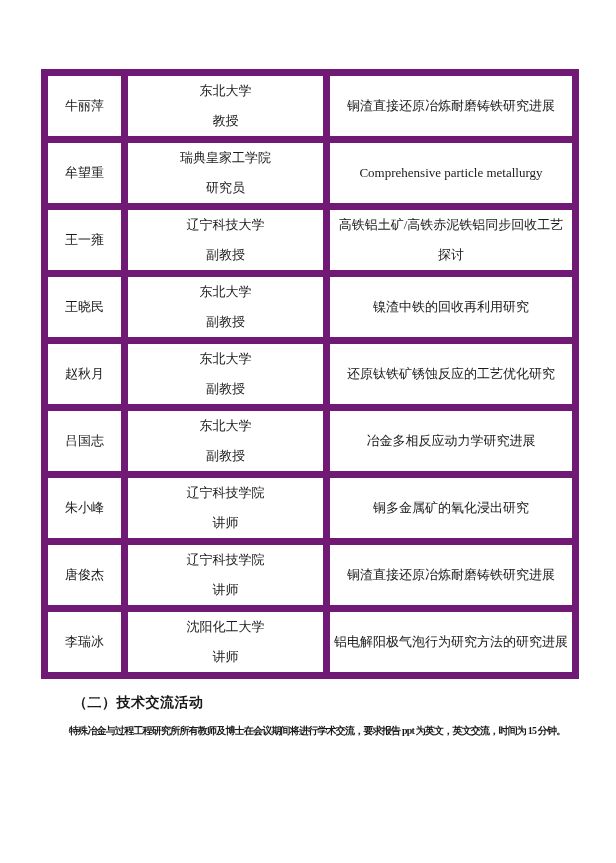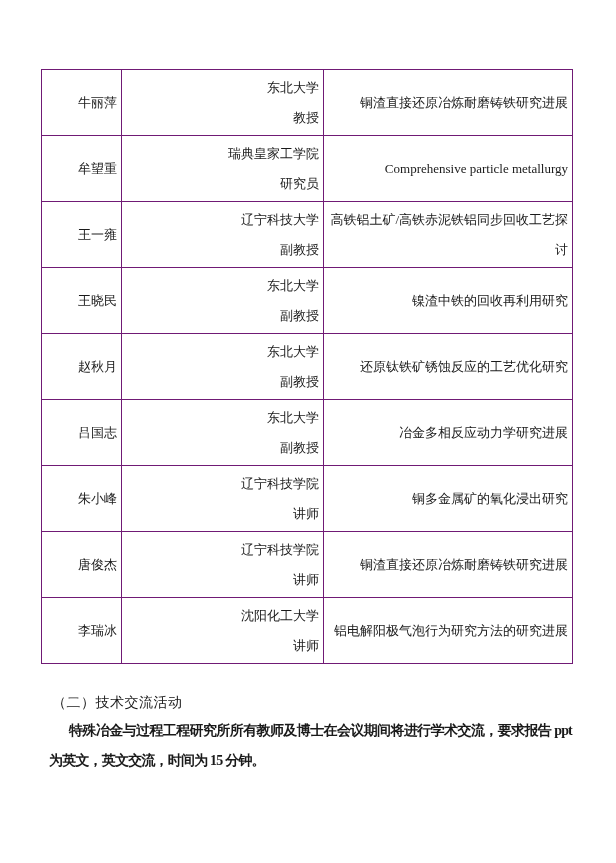--- a/index.html
+++ b/index.html
@@ -16,48 +16,48 @@
   table.presenter-table {
     position: absolute;
     left: 41px;
     top: 69px;
     width: 531px;
     border-collapse: collapse;
     table-layout: fixed;
   }
   table.presenter-table tr { height: 66px; }
   table.presenter-table td {
-    border: 1px solid #701a75;
-    text-align: right;
+    border: 7px solid #701a75;
+    text-align: center;
     vertical-align: middle;
     font-size: 13px;
     line-height: 30px;
     padding: 0 4px;
     font-weight: normal;
   }
   .col-name  { width: 80px;  }
   .col-aff   { width: 202px; }
   .col-topic { width: 249px; }
   .aff-line, .title-line { line-height: 30px; }
   .section-heading {
     position: absolute;
-    left: 52px;
+    left: 73px;
     top: 693px;
     font-size: 14px;
-    font-weight: normal;
+    font-weight: bold;
     line-height: 20px;
     letter-spacing: 0.5px;
     white-space: nowrap;
   }
   .section-paragraph {
     position: absolute;
     left: 49px;
     top: 716px;
     width: 523px;
-    font-size: 14px;
+    font-size: 10px;
     font-weight: bold;
     line-height: 30px;
     letter-spacing: -0.8px;
     text-align: justify;
     text-indent: 20px;
   }
 </style>
 </head>
 <body>
 

